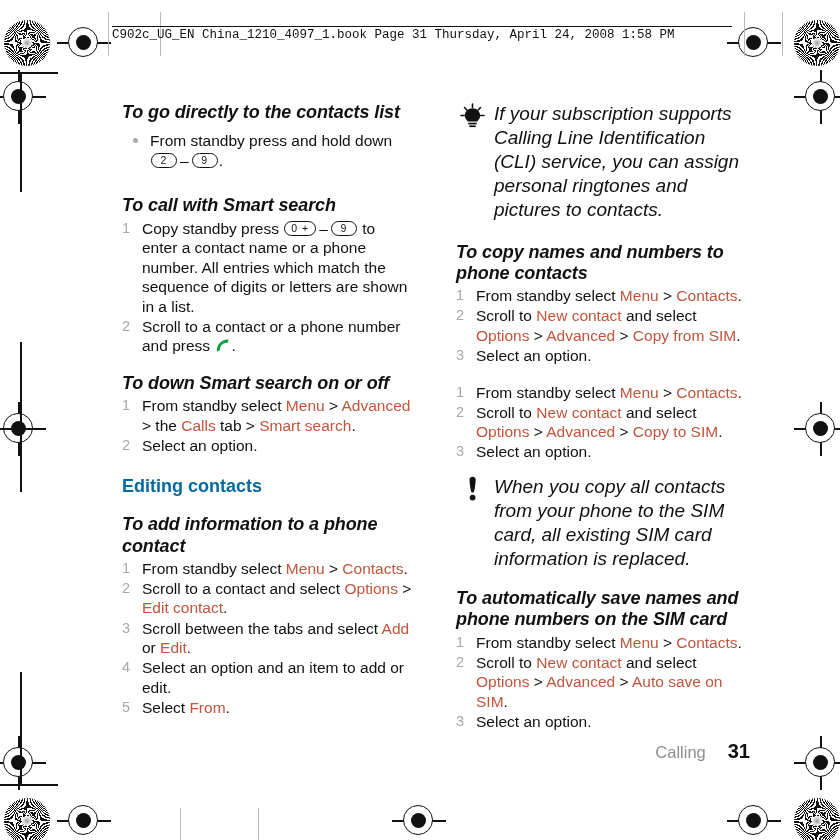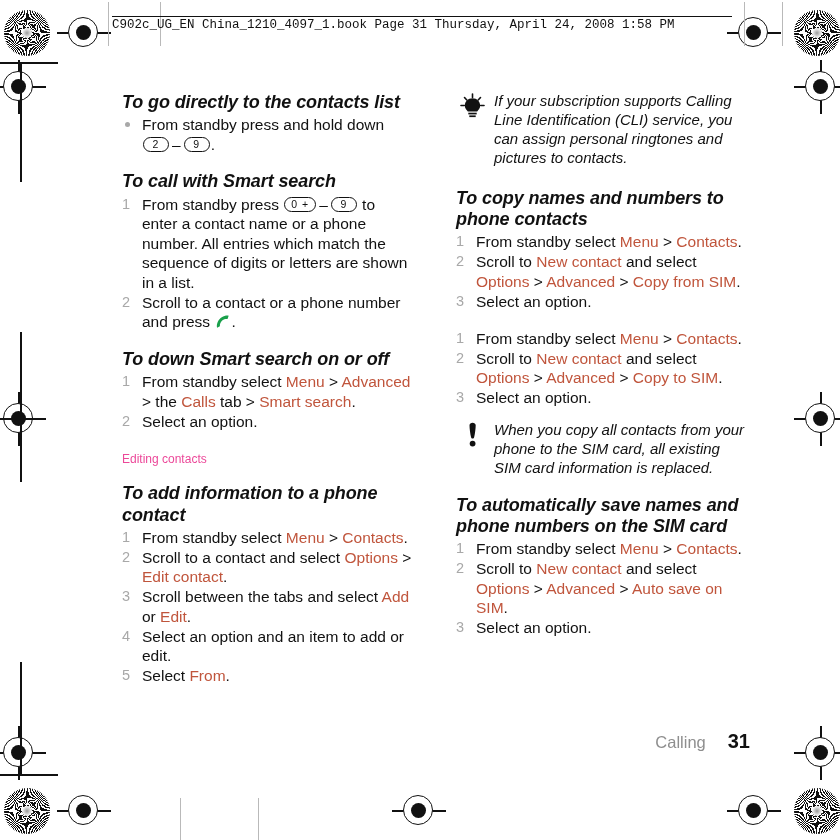--- a/index.html
+++ b/index.html
@@ -37,48 +37,48 @@
 
   
   .doc-header{
     position:absolute;left:112px;top:16px;width:620px;
     font-family:"Liberation Mono","DejaVu Sans Mono",monospace;
     font-size:12.5px;color:#111;white-space:nowrap;letter-spacing:0px;
   }
   .header-rule{position:absolute;left:112px;top:14px;width:620px;height:1.3px;background:#111;}
 
   
-  .page{position:absolute;left:0;top:2px;width:840px;height:688px;}
+  .page{position:absolute;left:0;top:12px;width:840px;height:688px;}
   .col{position:absolute;top:90px;width:292px;}
   .col-left{left:122px;}
   .col-right{left:456px;width:292px;}
 
   h3.sec{
     font-size:18px;font-weight:bold;font-style:italic;color:#111;
     margin:0 0 2px 0;line-height:1.18;letter-spacing:-0.1px;
   }
   h3.sec.first{margin-top:0;}
   h2.group{
-    font-size:12px;font-weight:normal;font-style:normal;color:#ec4899;
+    font-size:18px;font-weight:bold;font-style:normal;color:#0369a1;
     margin:0 0 4px 0;line-height:1.2;
   }
   .spacer-sm{height:13px;}
   .spacer-md{height:17px;}
   .spacer-lg{height:20px;}
 
   ol.steps{margin:0;padding:0;list-style:none;}
   ol.steps li{
     position:relative;padding-left:20px;font-size:15.5px;line-height:1.26;
     color:#111;margin:0 0 0.5px 0;
   }
   ol.steps li .num{
     position:absolute;left:0;top:0;width:14px;text-align:left;
     color:#a8a8a8;font-size:14.5px;font-weight:normal;
   }
-  ul.bullets{margin:0;padding:0;list-style:none;}
+  ul.bullets{margin:8px;padding:0;list-style:none;}
   ul.bullets li{
     position:relative;padding-left:20px;font-size:15.5px;line-height:1.26;color:#111;
   }
   ul.bullets li .bul{
     position:absolute;left:3px;top:7px;width:5px;height:5px;border-radius:50%;
     background:#a8a8a8;
   }
   .ui{color:#c0553c;}
 
   
@@ -90,21 +90,21 @@
     background:#fff;min-width:12px;text-align:center;
   }
   .dash{display:inline-block;padding:0 2px;}
 
   
   .callicon{display:inline-block;width:15px;height:14px;vertical-align:-2px;margin:0 1px;}
 
   
   .callout{position:relative;padding-left:38px;}
   .callout .ctext{
-    font-size:15px;font-style:italic;line-height:1.26;color:#111;
+    font-size:19px;font-style:italic;line-height:1.26;color:#111;
   }
   .callout .cicon{position:absolute;left:2px;top:1px;width:30px;height:30px;}
 
   
   .footer{
     position:absolute;left:440px;top:728px;width:310px;text-align:right;
   }
   .footer .fsec{
     font-size:16.5px;color:#8e8e8e;display:inline-block;vertical-align:baseline;
   }
@@ -242,21 +242,21 @@
         <br>
         <span class="key">2</span><span class="dash">–</span><span class="key">9</span><span>.</span>
       </li>
     </ul>
 
     <div class="spacer-md"></div>
     <h3 class="sec">To call with Smart search</h3>
     <ol class="steps">
       <li>
         <span class="num">1</span>
-        <span>From standby press</span>
+        <span>Copy standby press</span>
         <span class="key">0 +</span><span class="dash">–</span><span class="key">9</span>
         <span>to enter a contact name or a phone number. All entries which match the sequence of digits or letters are shown in a list.</span>
       </li>
       <li>
         <span class="num">2</span>
         <span>Scroll to a contact or a phone number and press</span>
         <span class="callicon">
           <svg viewBox="0 0 16 15" width="15" height="14" xmlns="http://www.w3.org/2000/svg">
             <path d="M2.2 13.6 C1.3 10.2 3.0 5.0 7.2 2.4 C9.6 0.9 12.6 0.4 14.6 0.8 L13.4 4.3 C11.7 4.0 9.6 4.4 8.0 5.6 C6.1 7.0 5.0 9.6 5.2 12.0 Z" fill="#19a04b"></path>
           </svg>

